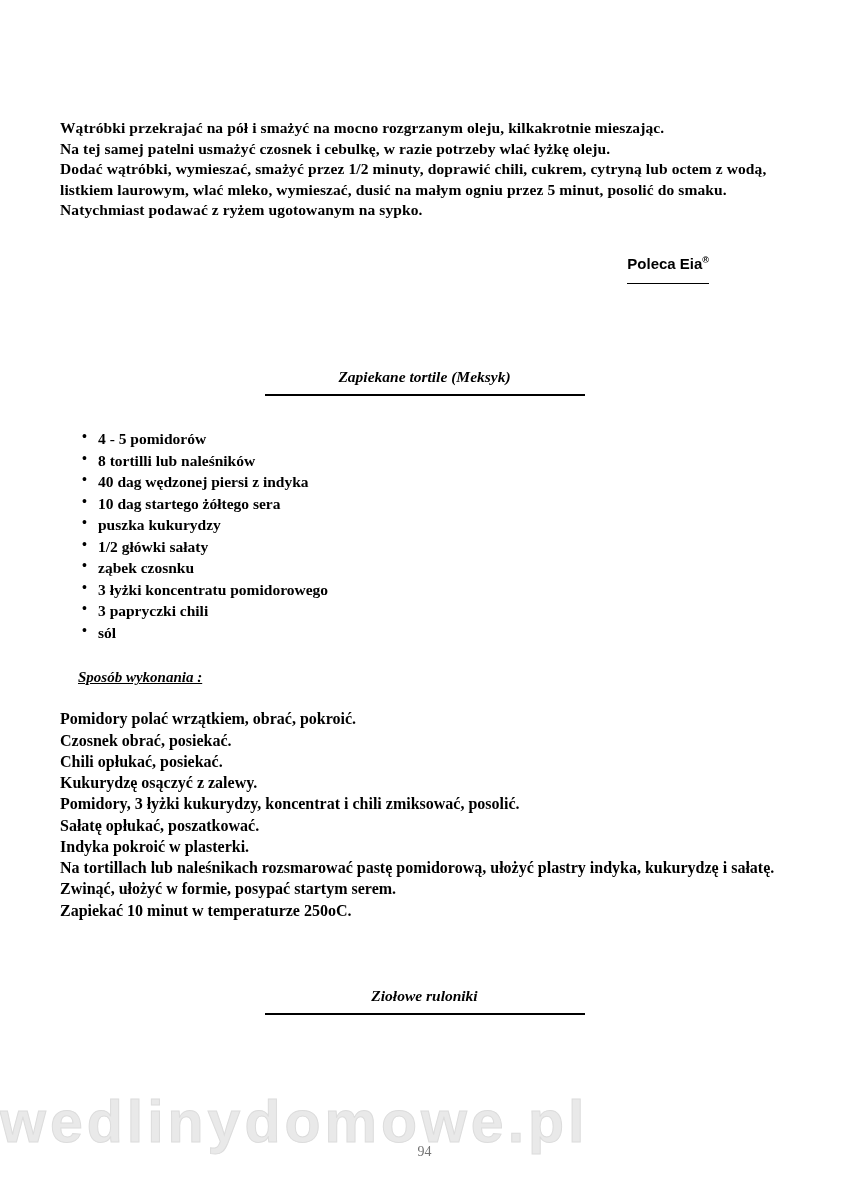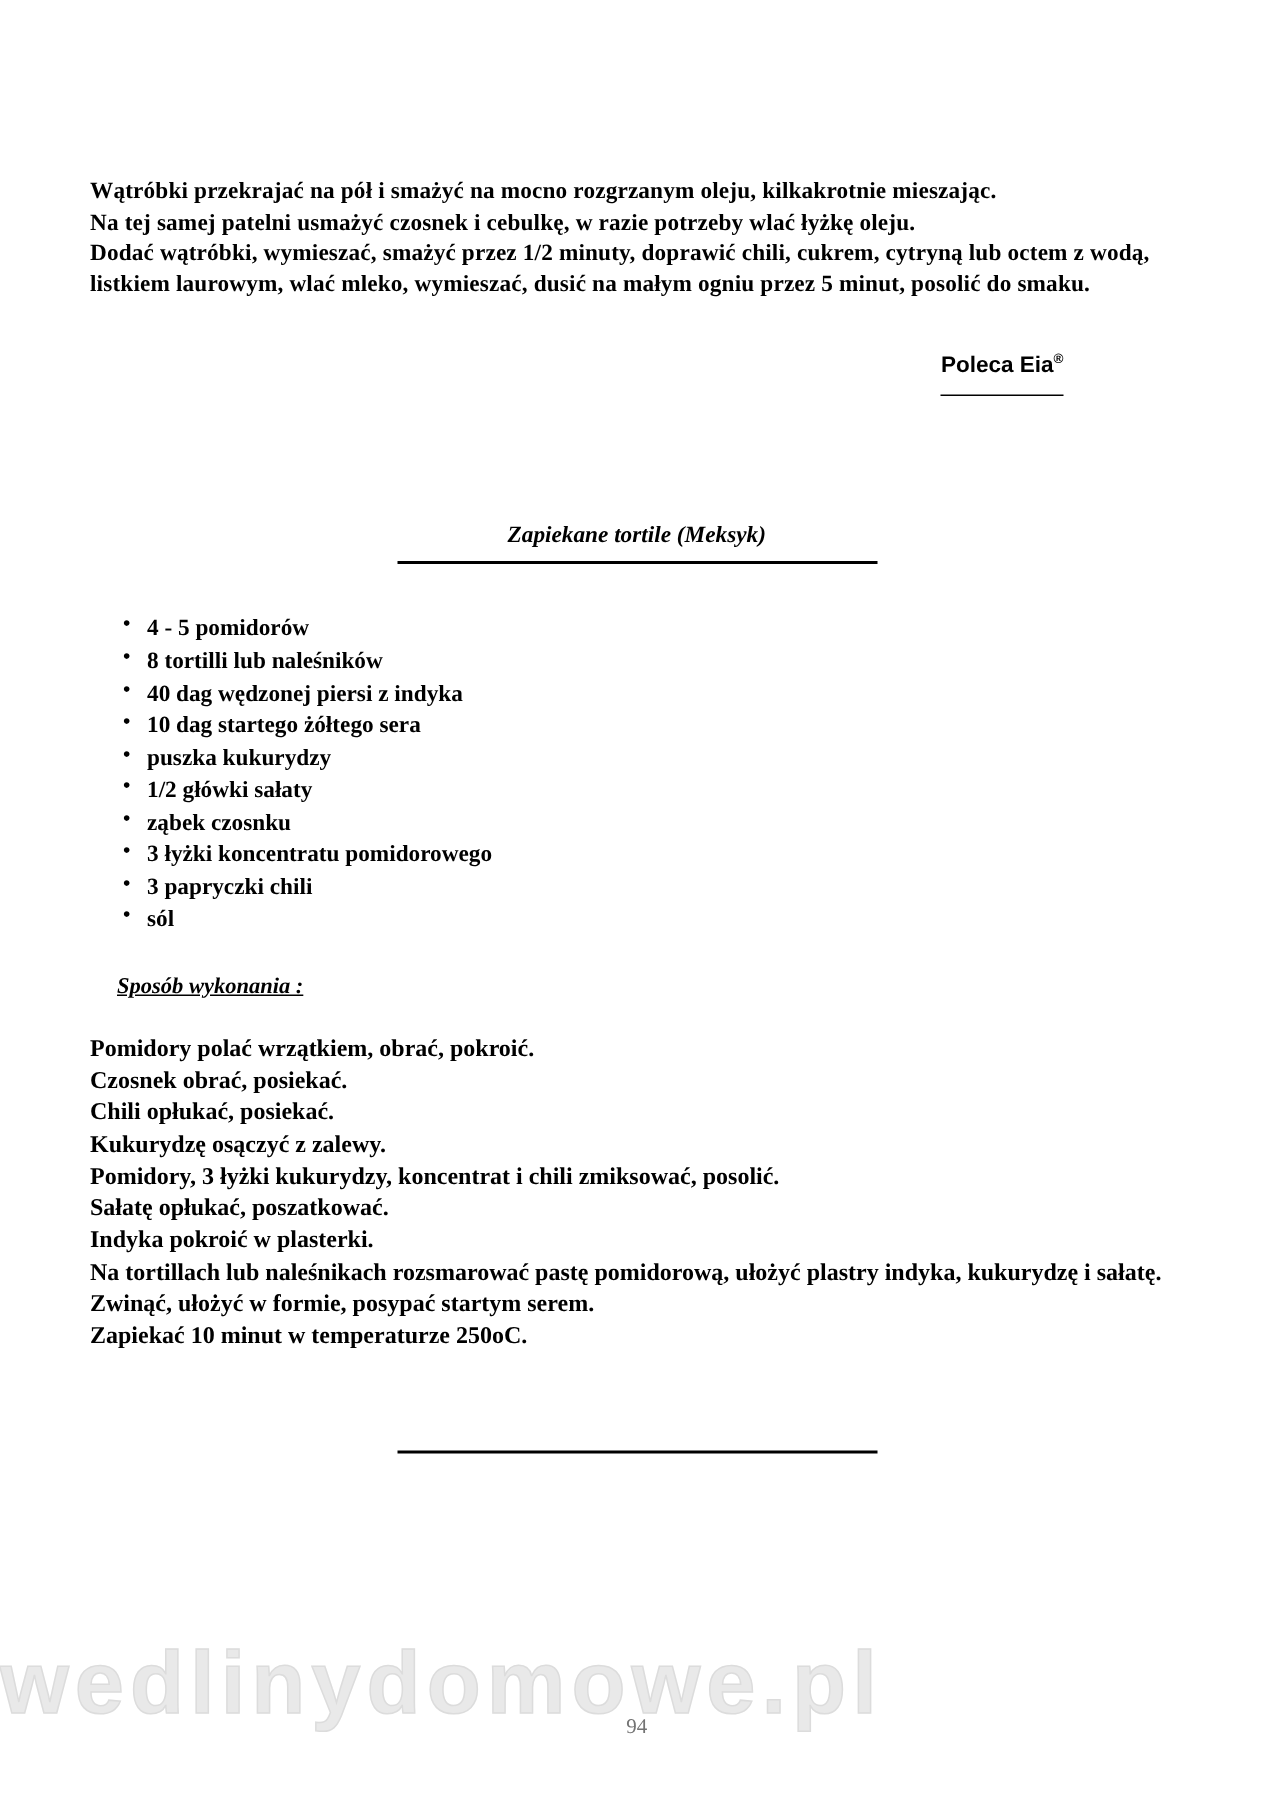--- a/index.html
+++ b/index.html
@@ -156,20 +156,21 @@
 </head>
 <body>
 
 <div class="page">
   <div class="content">
 
     <div class="intro">
       <p>Wątróbki przekrajać na pół i smażyć na mocno rozgrzanym oleju, kilkakrotnie mieszając.</p>
       <p>Na tej samej patelni usmażyć czosnek i cebulkę, w razie potrzeby wlać łyżkę oleju.</p>
       <p>Dodać wątróbki, wymieszać, smażyć przez 1/2 minuty, doprawić chili, cukrem, cytryną lub octem z wodą, listkiem laurowym, wlać mleko, wymieszać, dusić na małym ogniu przez 5 minut, posolić do smaku.</p>
+      <p>Natychmiast podawać z ryżem ugotowanym na sypko.</p>
     </div>
 
     <div class="signature-row">
       <span class="signature"><span>Poleca Eia</span><sup>®</sup></span>
     </div>
 
     <div class="recipe-title-wrap">
       <span class="recipe-title">Zapiekane tortile (Meksyk)</span>
       <div class="rule"></div>
     </div>
@@ -198,20 +199,21 @@
       <p>Kukurydzę osączyć z zalewy.</p>
       <p>Pomidory, 3 łyżki kukurydzy, koncentrat i chili zmiksować, posolić.</p>
       <p>Sałatę opłukać, poszatkować.</p>
       <p>Indyka pokroić w plasterki.</p>
       <p>Na tortillach lub naleśnikach rozsmarować pastę pomidorową, ułożyć plastry indyka, kukurydzę i sałatę.</p>
       <p>Zwinąć, ułożyć w formie, posypać startym serem.</p>
       <p>Zapiekać 10 minut w temperaturze 250oC.</p>
     </div>
 
     <div class="recipe-title-wrap second">
+      <span class="recipe-title">Ziołowe ruloniki</span>
       <div class="rule"></div>
     </div>
 
   </div>
 
   <div class="watermark">wedlinydomowe.pl</div>
   <div class="page-number">94</div>
 </div>
 
 </body></html>

